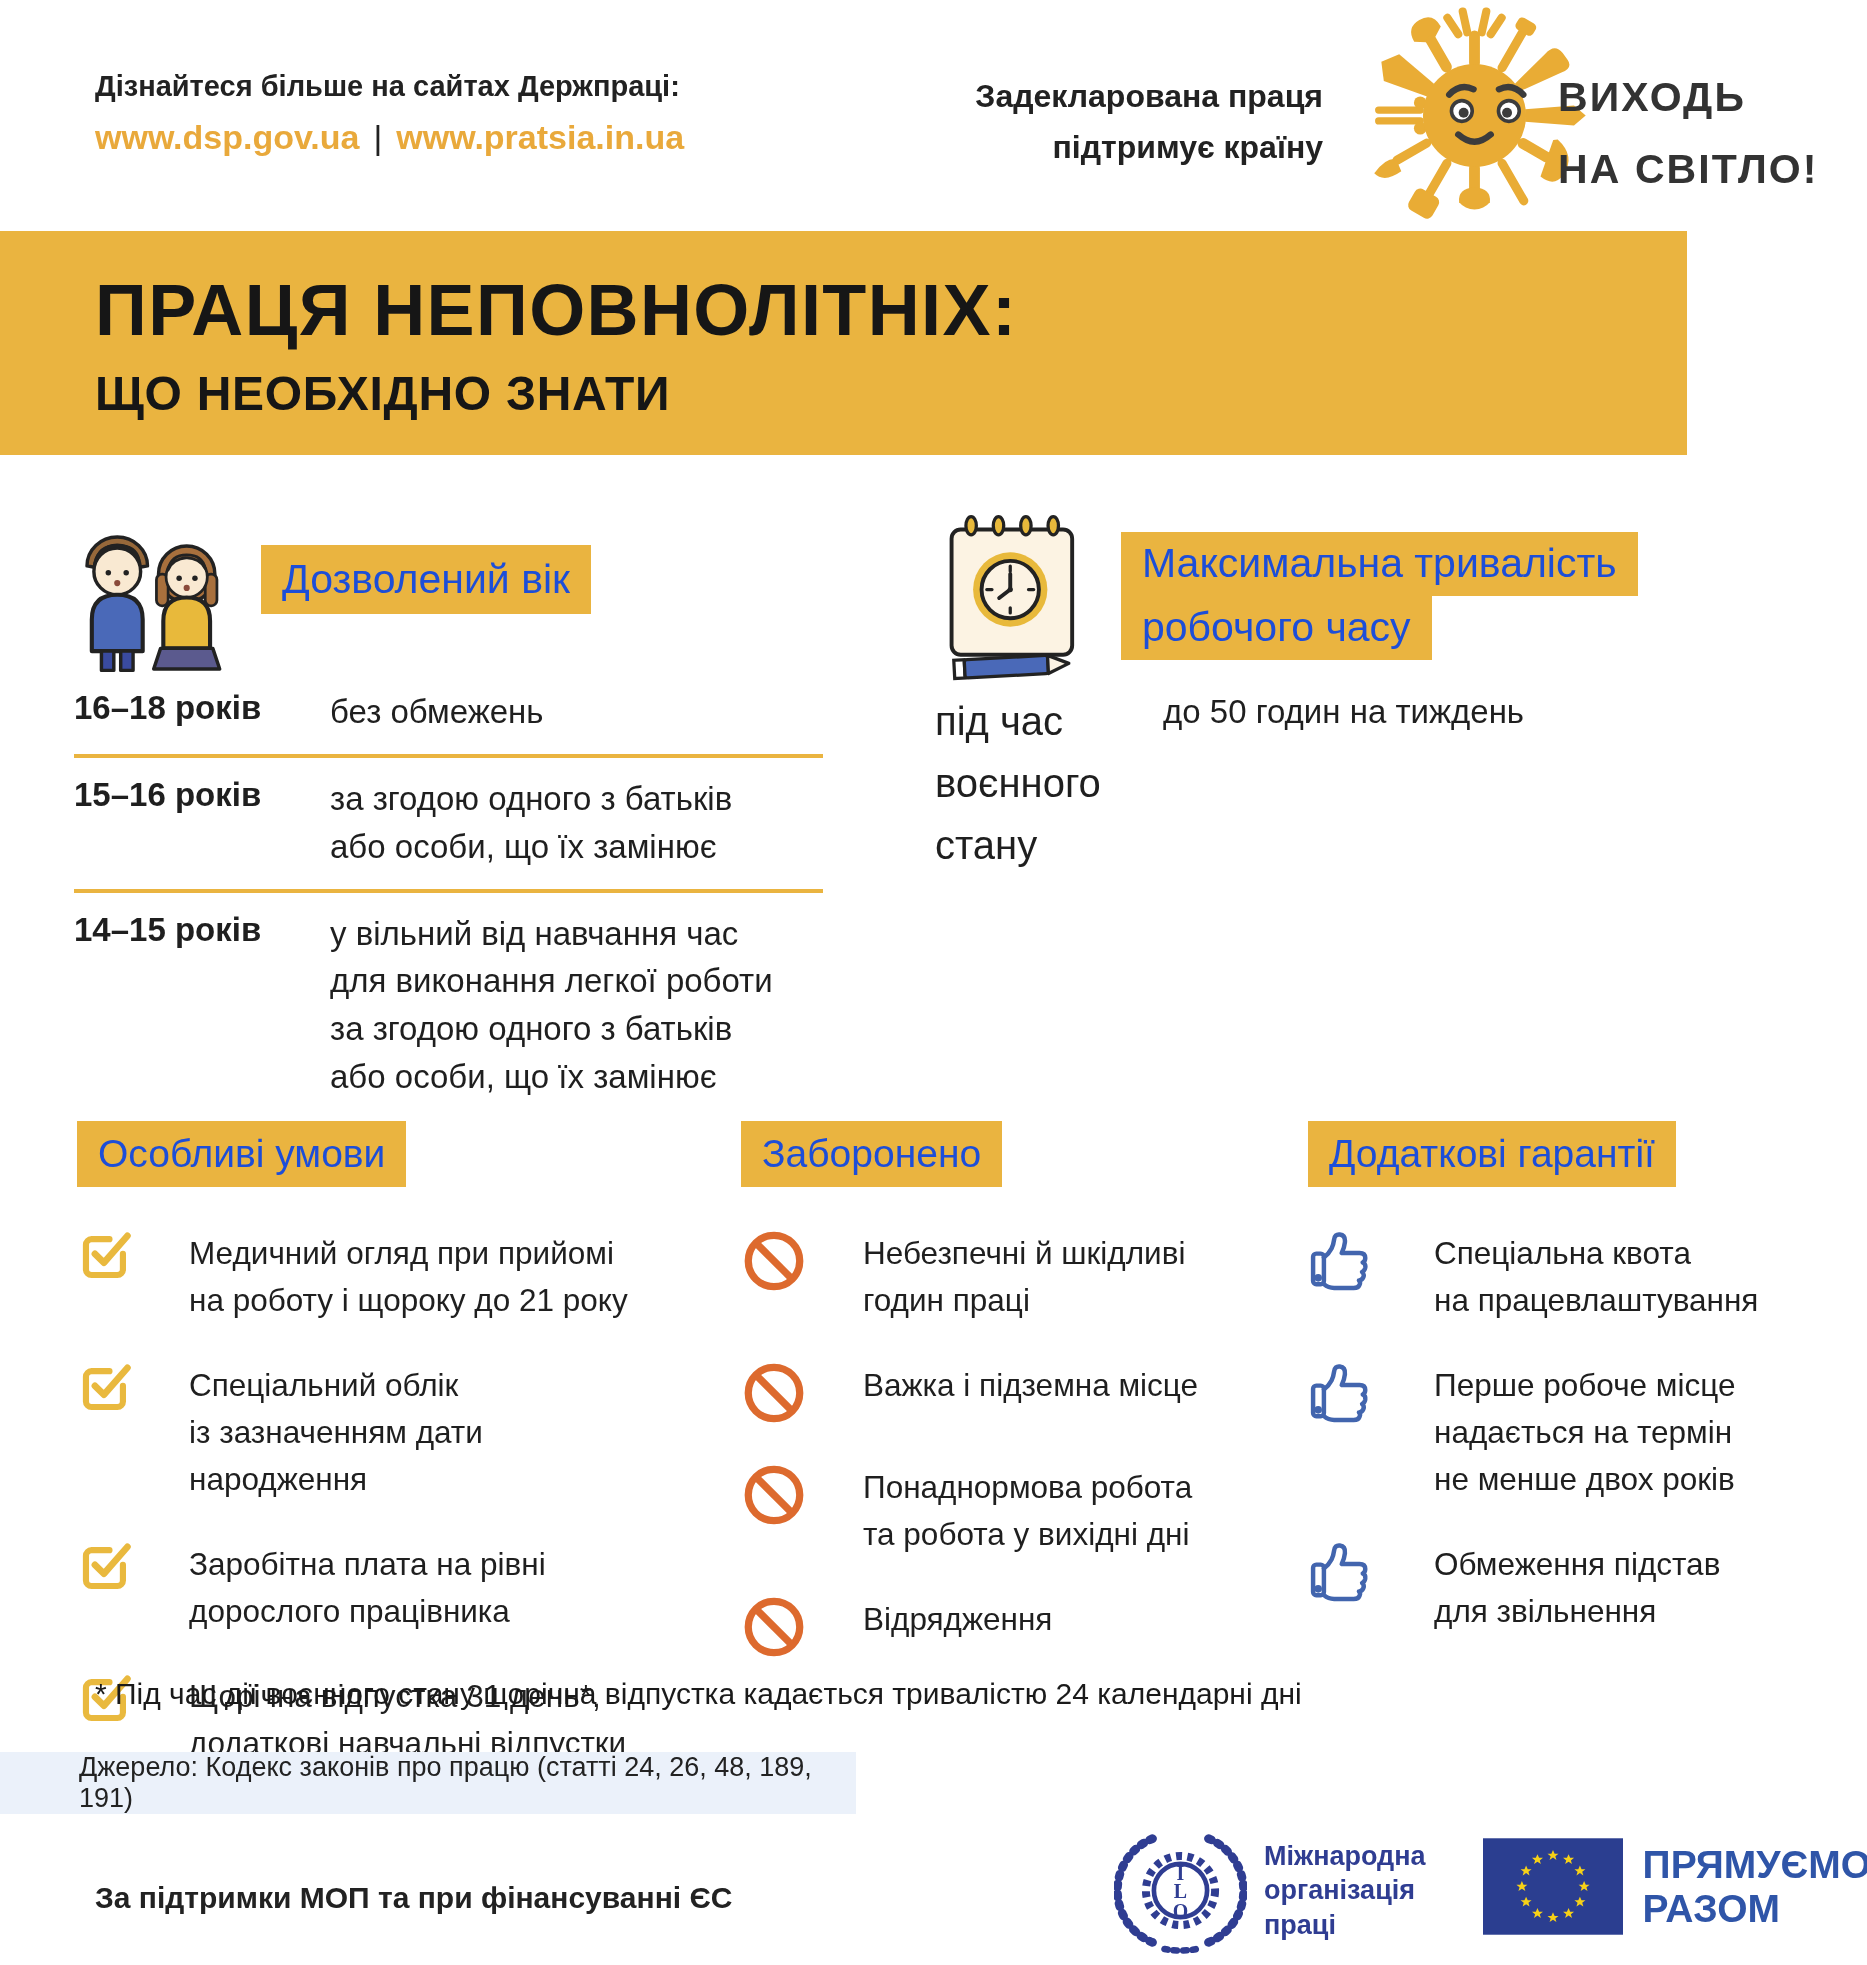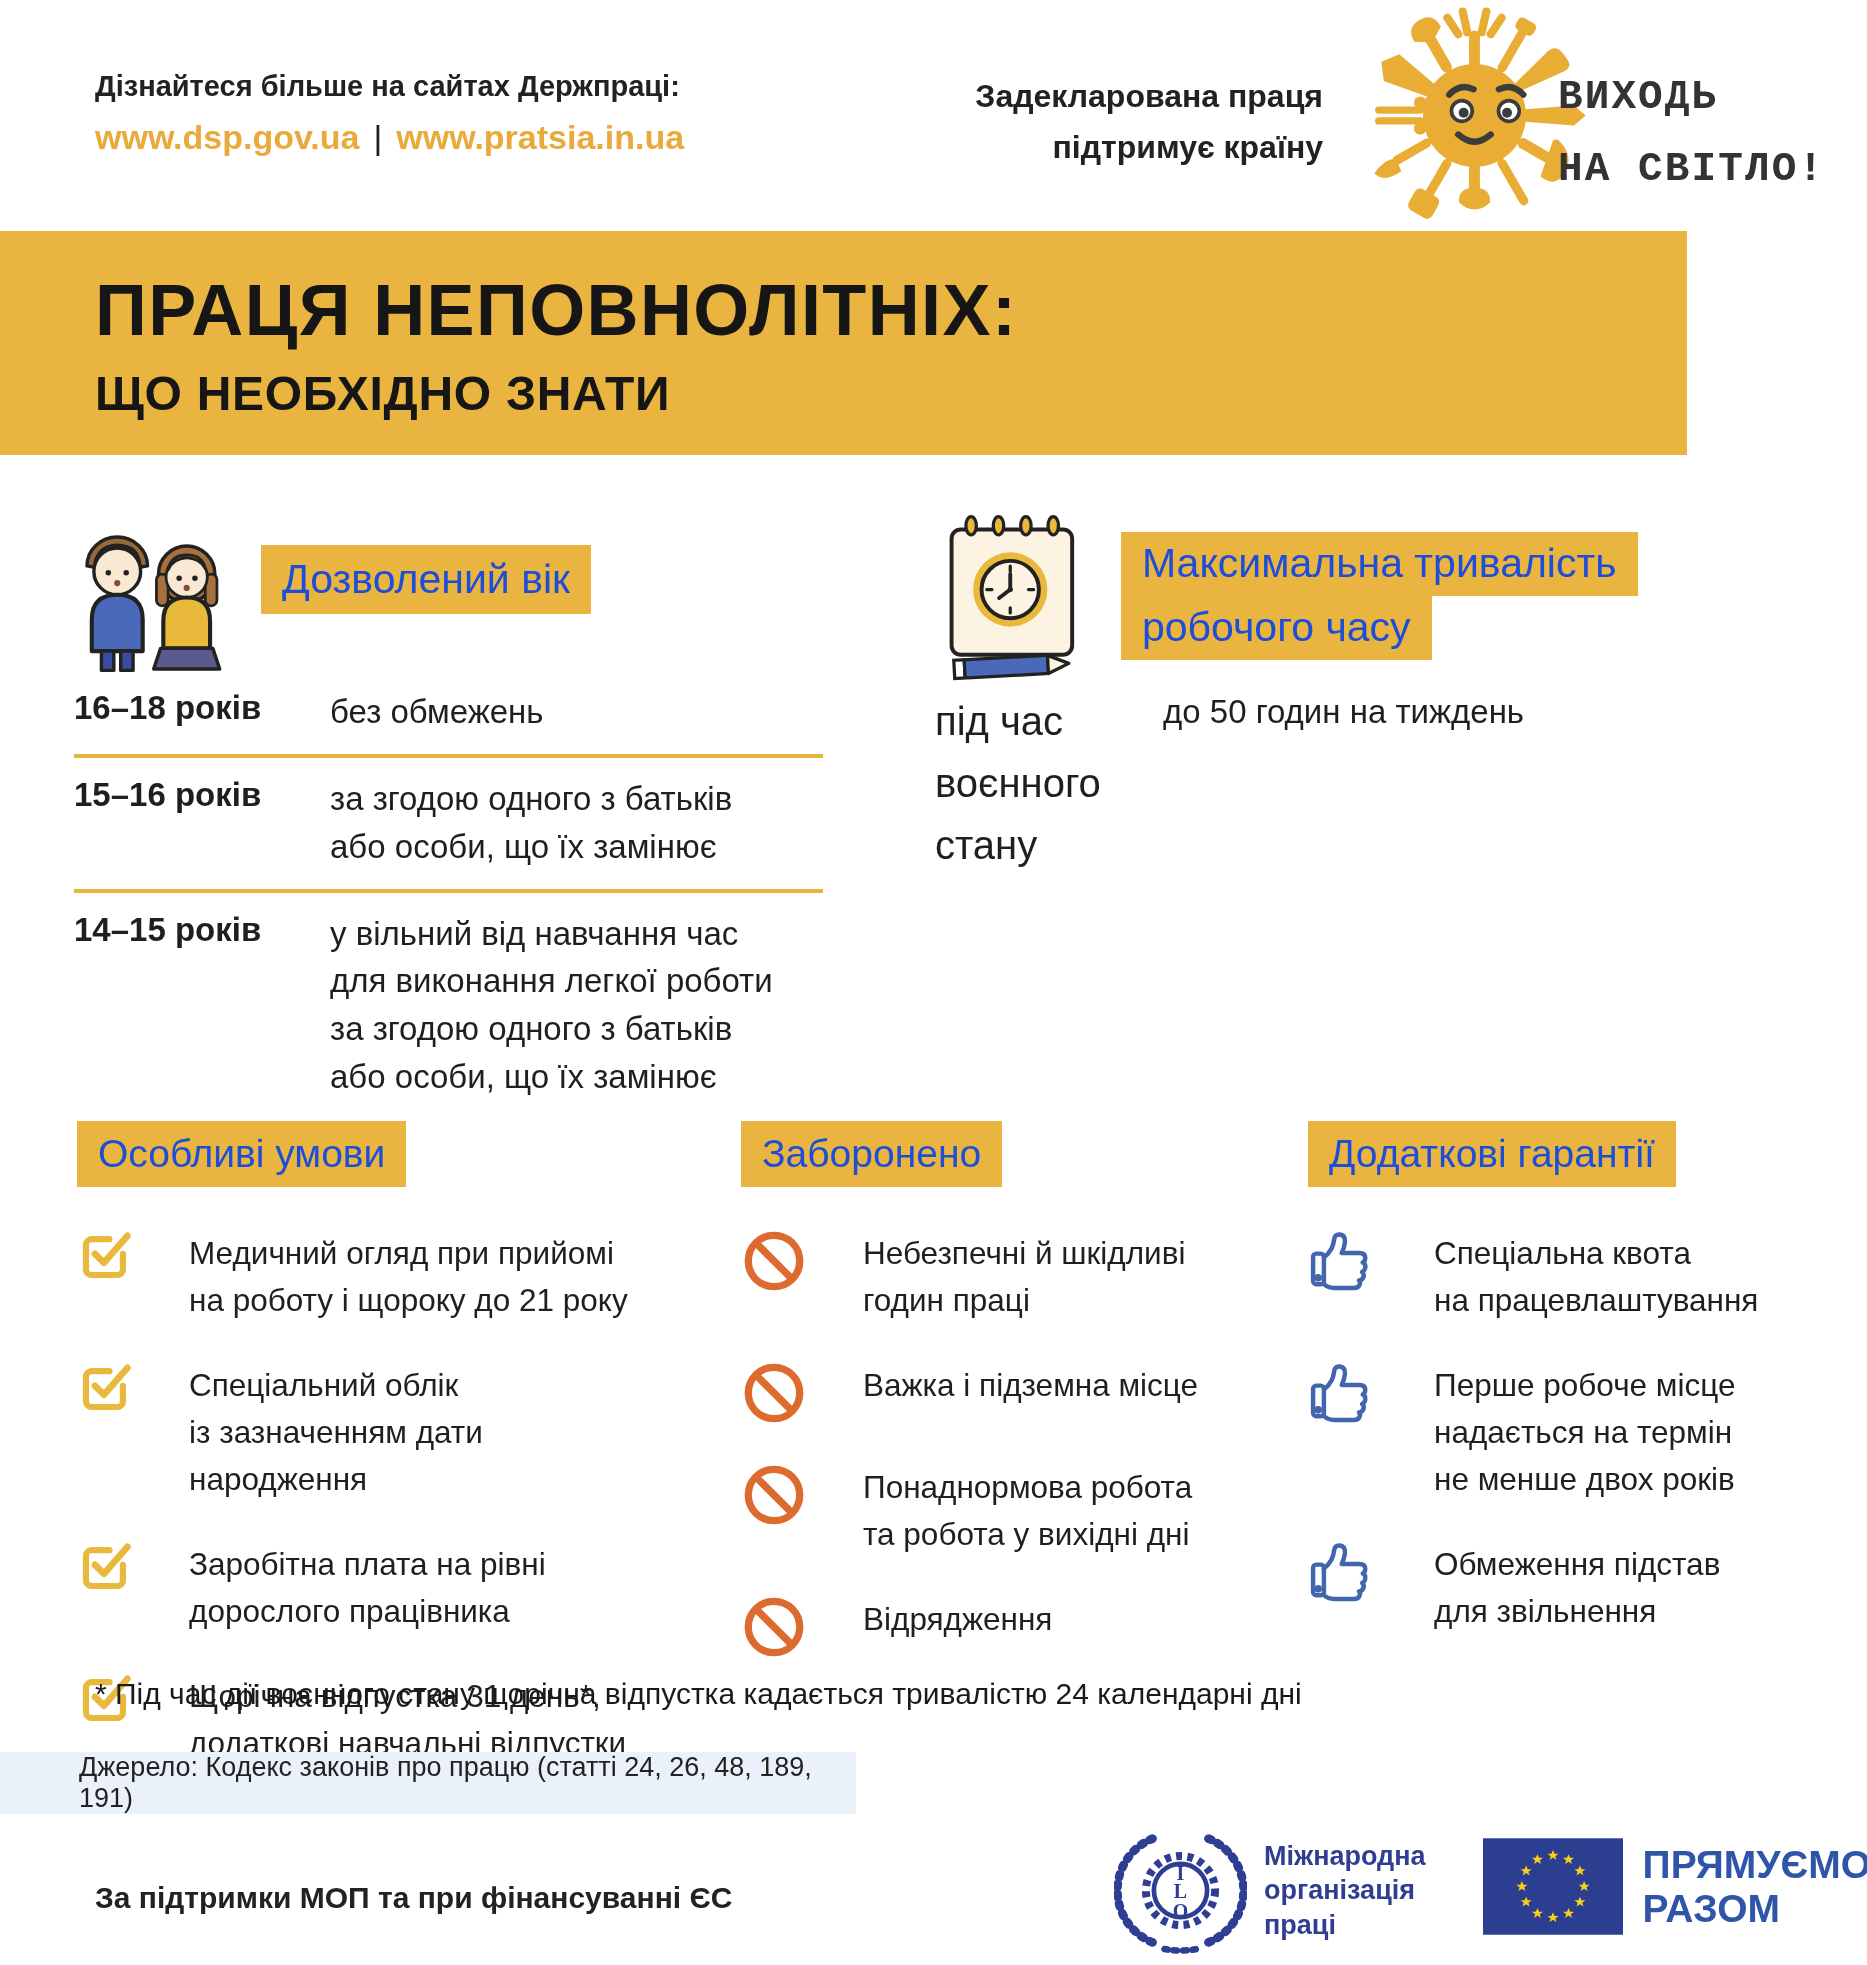--- a/index.html
+++ b/index.html
@@ -9,21 +9,21 @@
   }
   .pre{white-space:pre-line;}
   
   .info-label{position:absolute;left:95px;top:70px;font-size:29px;font-weight:700;color:#222;}
   .links{position:absolute;left:95px;top:118px;font-size:34px;font-weight:800;color:#E9A93B;}
   .links .sep{color:#222;font-weight:400;margin:0 14px;}
   .declared{position:absolute;left:910px;top:71px;width:413px;text-align:right;
     font-size:32px;font-weight:800;line-height:1.6;color:#222;}
   .mascot{position:absolute;left:1352px;top:7px;}
   .slogan{position:absolute;left:1558px;top:62px;font-size:41px;font-weight:800;
-    color:#333;line-height:1.75;letter-spacing:2.1px;font-family:Liberation Mono, monospace;}
+    color:#333;line-height:1.75;letter-spacing:2.1px;}
   
   .banner{position:absolute;left:0;top:231px;width:1687px;height:224px;background:#EAB440;
     box-sizing:border-box;padding:38px 0 0 95px;}
   .banner-title{font-size:72px;font-weight:800;letter-spacing:1.4px;color:#161616;}
   .banner-subtitle{font-size:48px;font-weight:800;letter-spacing:0.7px;color:#161616;margin-top:15.4px;}
   
   .hl{background:#EAB440;display:table;padding:11.2px 21px;font-weight:400;font-size:41px;color:#1d4ed8;}
   
   .children-icon{position:absolute;left:67px;top:515px;}
   .allowed-heading{position:absolute;left:261px;top:545px;}

